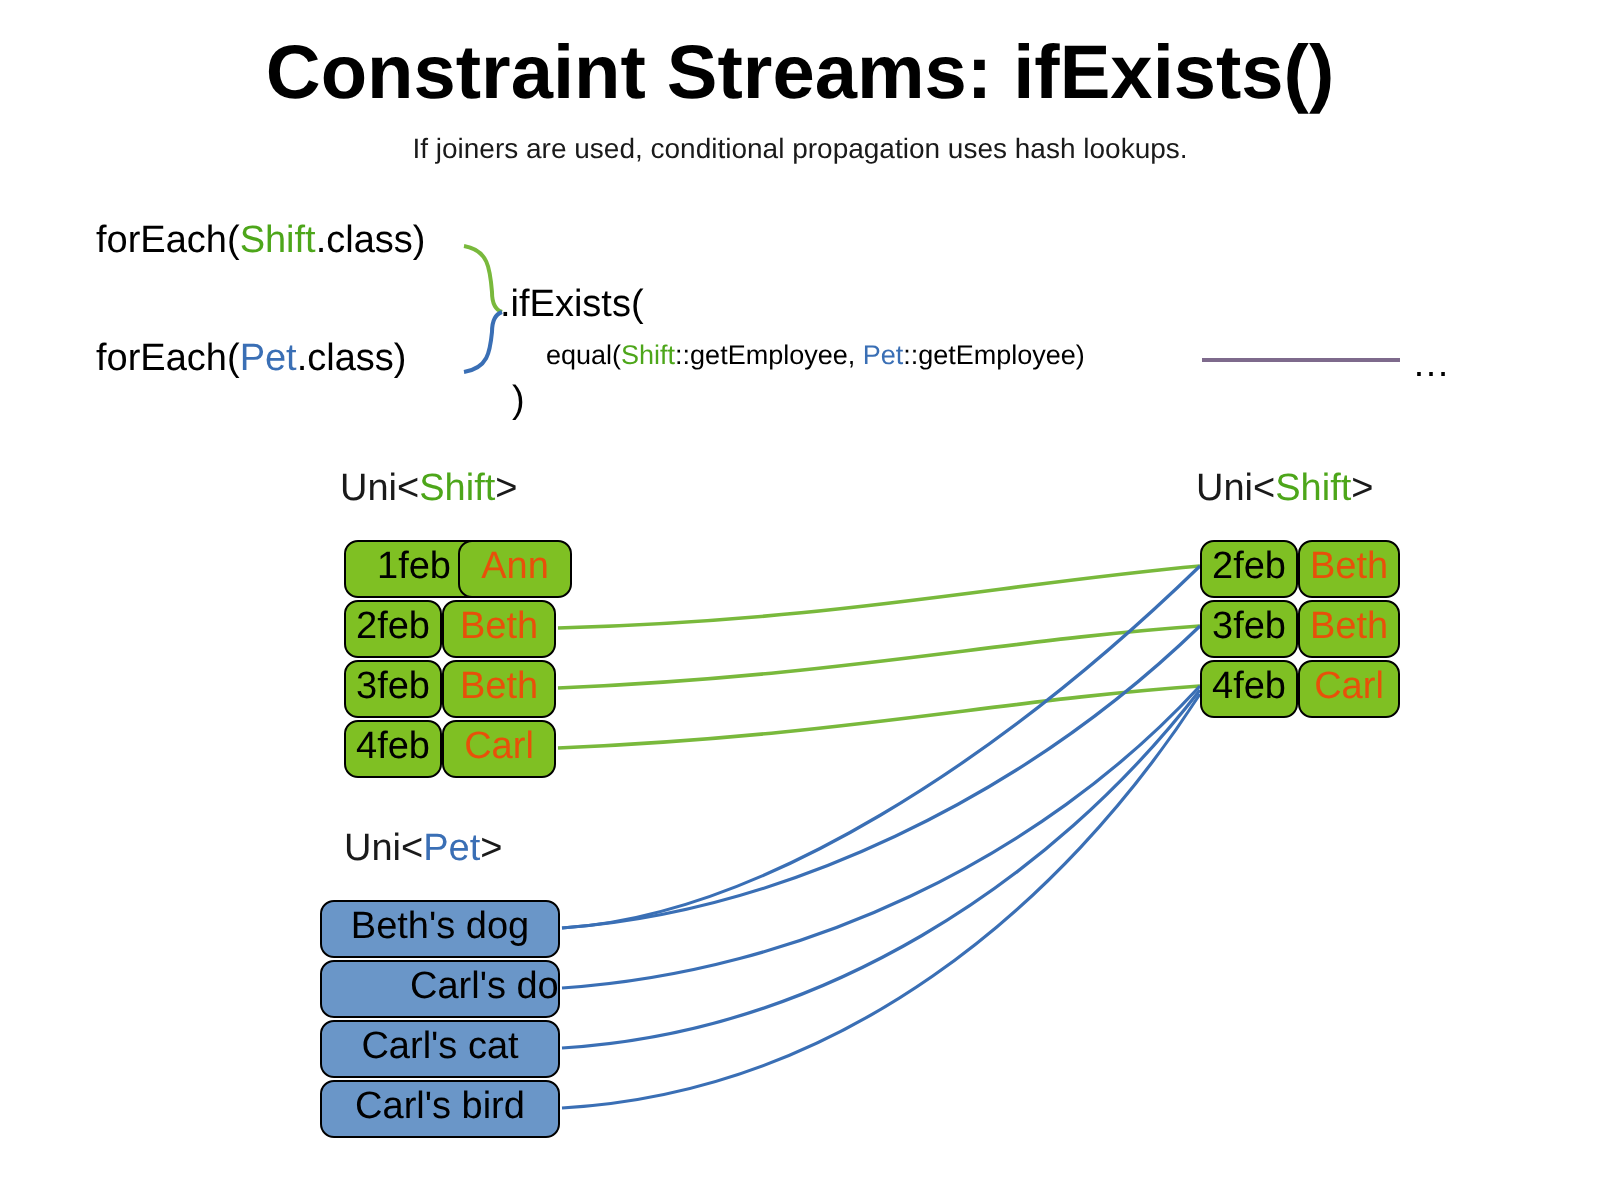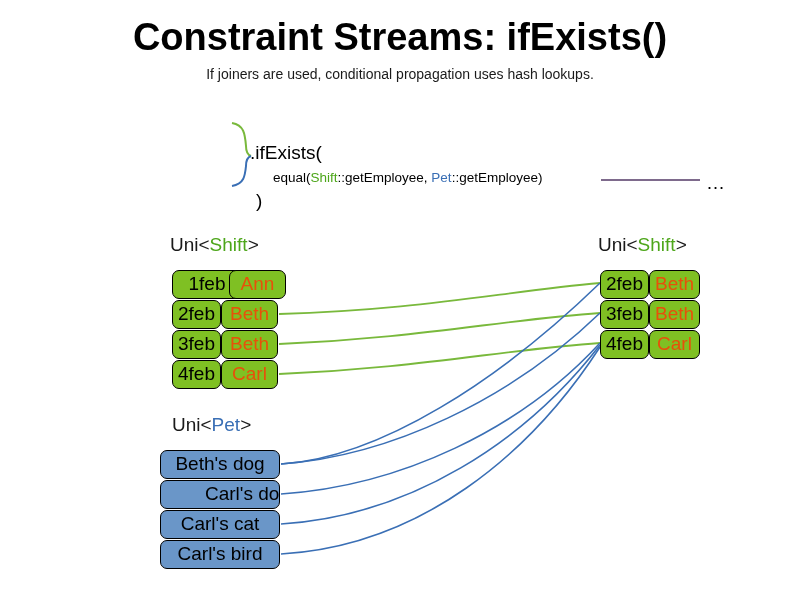--- a/index.html
+++ b/index.html
@@ -109,21 +109,27 @@
   }
 </style>
 </head>
 <body>
 
 <div id="slide">
 
   <div class="title">Constraint Streams: ifExists()</div>
   <div class="subtitle">If joiners are used, conditional propagation uses hash lookups.</div>
 
-
+  <div class="code-line" style="left:48px; top:110px;">
+    <span>forEach(</span><span class="shift">Shift</span><span>.class)</span>
+  </div>
+
+  <div class="code-line" style="left:48px; top:169px;">
+    <span>forEach(</span><span class="pet">Pet</span><span>.class)</span>
+  </div>
 
   <div class="code-line" style="left:250px; top:142px;">.ifExists(</div>
 
   <div class="code-small" style="left:273px; top:170px;">
     <span>equal(</span><span class="shift">Shift</span><span>::getEmployee, </span><span class="pet">Pet</span><span>::getEmployee)</span>
   </div>
 
   <div class="code-line" style="left:256px; top:190px;">)</div>
 
   <div class="ellipsis" style="left:706px; top:172px;">…</div>

